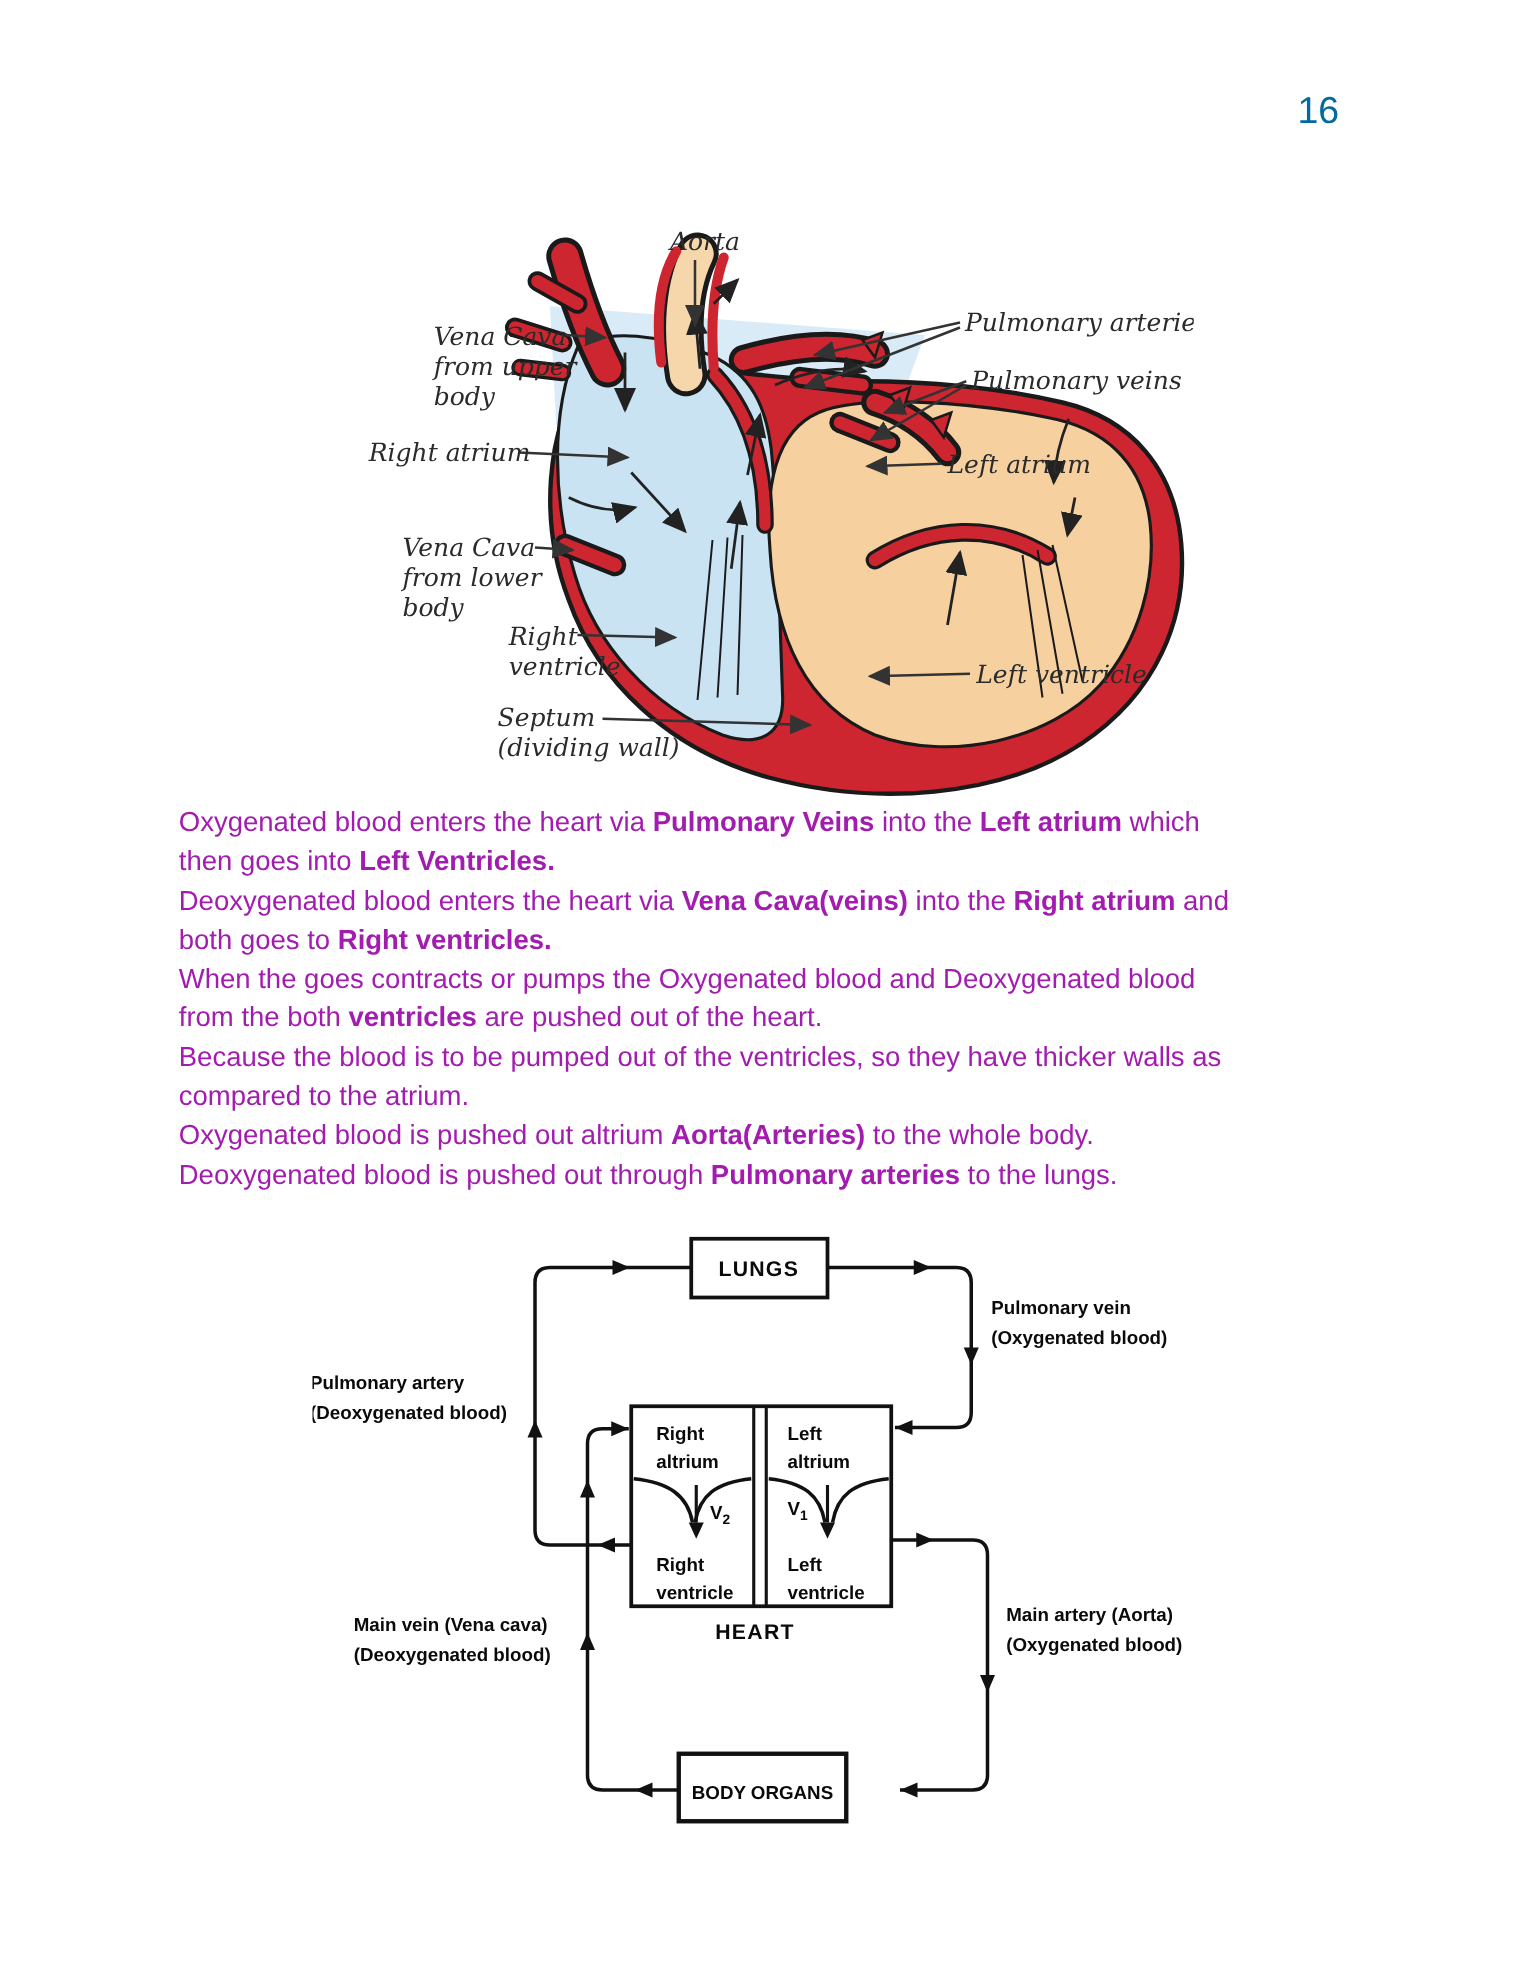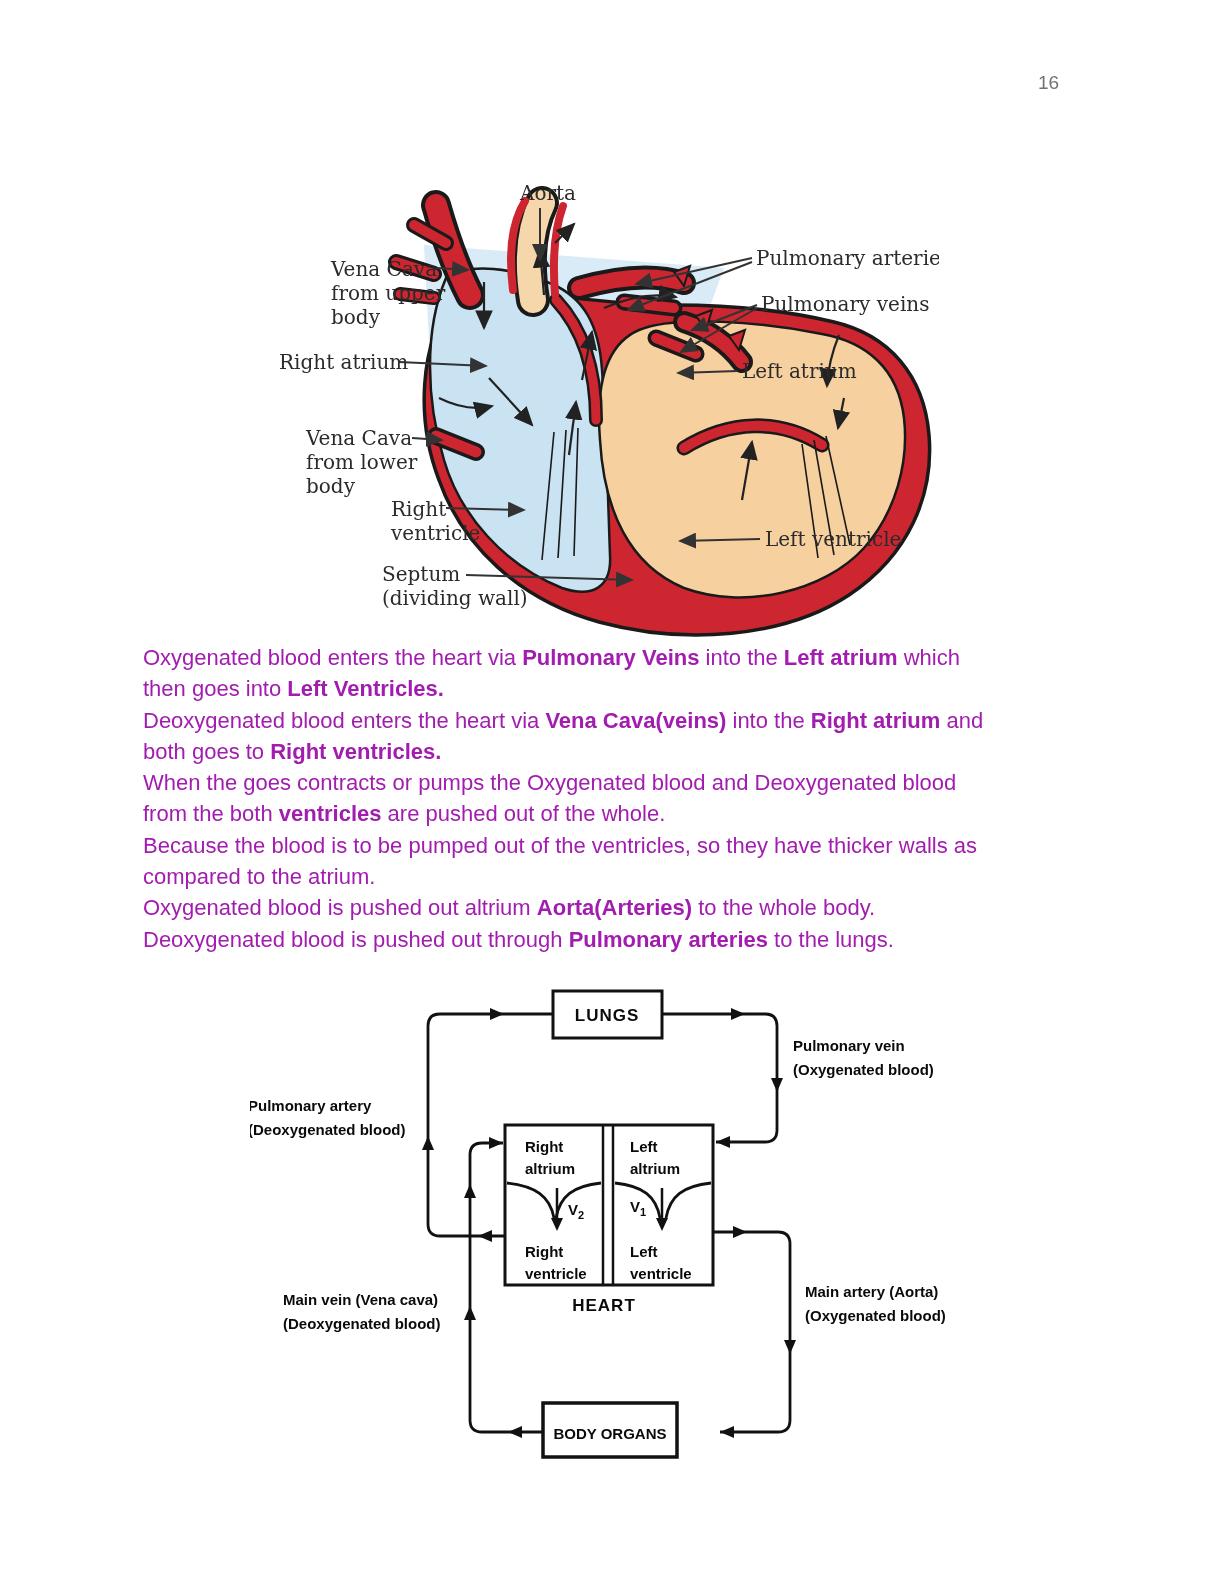--- a/index.html
+++ b/index.html
@@ -1,19 +1,19 @@
 <!DOCTYPE html>
 <html style="--vessel-red: #ce2630; --chamber-blue: #c9e3f3; --chamber-peach: #f7d0a0; --aorta-peach: #f6d6ab;"><head>
 <meta charset="utf-8">
 <style>
   html,body{margin:0;padding:0;background:#e8e8e8;}
   .page{position:relative;width:1224px;height:1584px;background:#ffffff;margin:0 auto;
         font-family:"Liberation Sans",sans-serif;overflow:hidden;}
-  .page-number{position:absolute;left:1038px;top:72px;font-size:19px;color:#737373;}
-  .heart-figure{position:absolute;left:269px;top:172px;width:670px;height:470px;}
+  .page-number{position:absolute;left:1038px;top:72px;font-size:30px;color:#0369a1;}
+  .heart-figure{position:absolute;left:285px;top:172px;width:670px;height:470px;font-style:italic;}
   .flow-figure{position:absolute;left:250px;top:965px;width:720px;height:520px;}
   .body-text{position:absolute;left:143px;top:642px;width:1010px;font-size:22px;
              line-height:31.3px;color:#a21caf;}
   .body-text b{font-weight:700;}
   svg text{user-select:none;}
   .fig-label{font-family:"DejaVu Serif",serif;font-size:20px;fill:#2b2b2b;}
   .flow-label{font-family:"Liberation Sans",sans-serif;font-weight:700;font-size:15px;fill:#0a0a0a;}
   .flow-box-label{font-family:"Liberation Sans",sans-serif;font-weight:700;font-size:17px;fill:#0a0a0a;letter-spacing:1px;}
   .wire{stroke:#111;stroke-width:2.8;fill:none;}
   .box{fill:#fff;stroke:#111;}
@@ -147,21 +147,21 @@
       <text class="fig-label" x="781" y="546">Left ventricle</text>
     </svg>
   </div>
 
   <div class="body-text">
     <div><span>Oxygenated blood enters the heart via </span><b>Pulmonary Veins</b><span> into the </span><b>Left atrium</b><span> which</span></div>
     <div><span>then goes into </span><b>Left Ventricles.</b></div>
     <div><span>Deoxygenated blood enters the heart via </span><b>Vena Cava(veins)</b><span> into the </span><b>Right atrium</b><span> and</span></div>
     <div><span>both goes to </span><b>Right ventricles.</b></div>
     <div><span>When the goes contracts or pumps the Oxygenated blood and Deoxygenated blood</span></div>
-    <div><span>from the both </span><b>ventricles</b><span> are pushed out of the whole.</span></div>
+    <div><span>from the both </span><b>ventricles</b><span> are pushed out of the heart.</span></div>
     <div><span>Because the blood is to be pumped out of the ventricles, so they have thicker walls as</span></div>
     <div><span>compared to the atrium.</span></div>
     <div><span>Oxygenated blood is pushed out altrium </span><b>Aorta(Arteries)</b><span> to the whole body.</span></div>
     <div><span>Deoxygenated blood is pushed out through </span><b>Pulmonary arteries</b><span> to the lungs.</span></div>
   </div>
 
   <div class="flow-figure">
     <svg width="720" height="520" viewBox="250 965 720 520">
 
       <path class="wire" d="M 505,1236 L 440,1236 Q 428,1236 428,1224 L 428,1026 Q 428,1014 440,1014 L 553,1014"></path>

